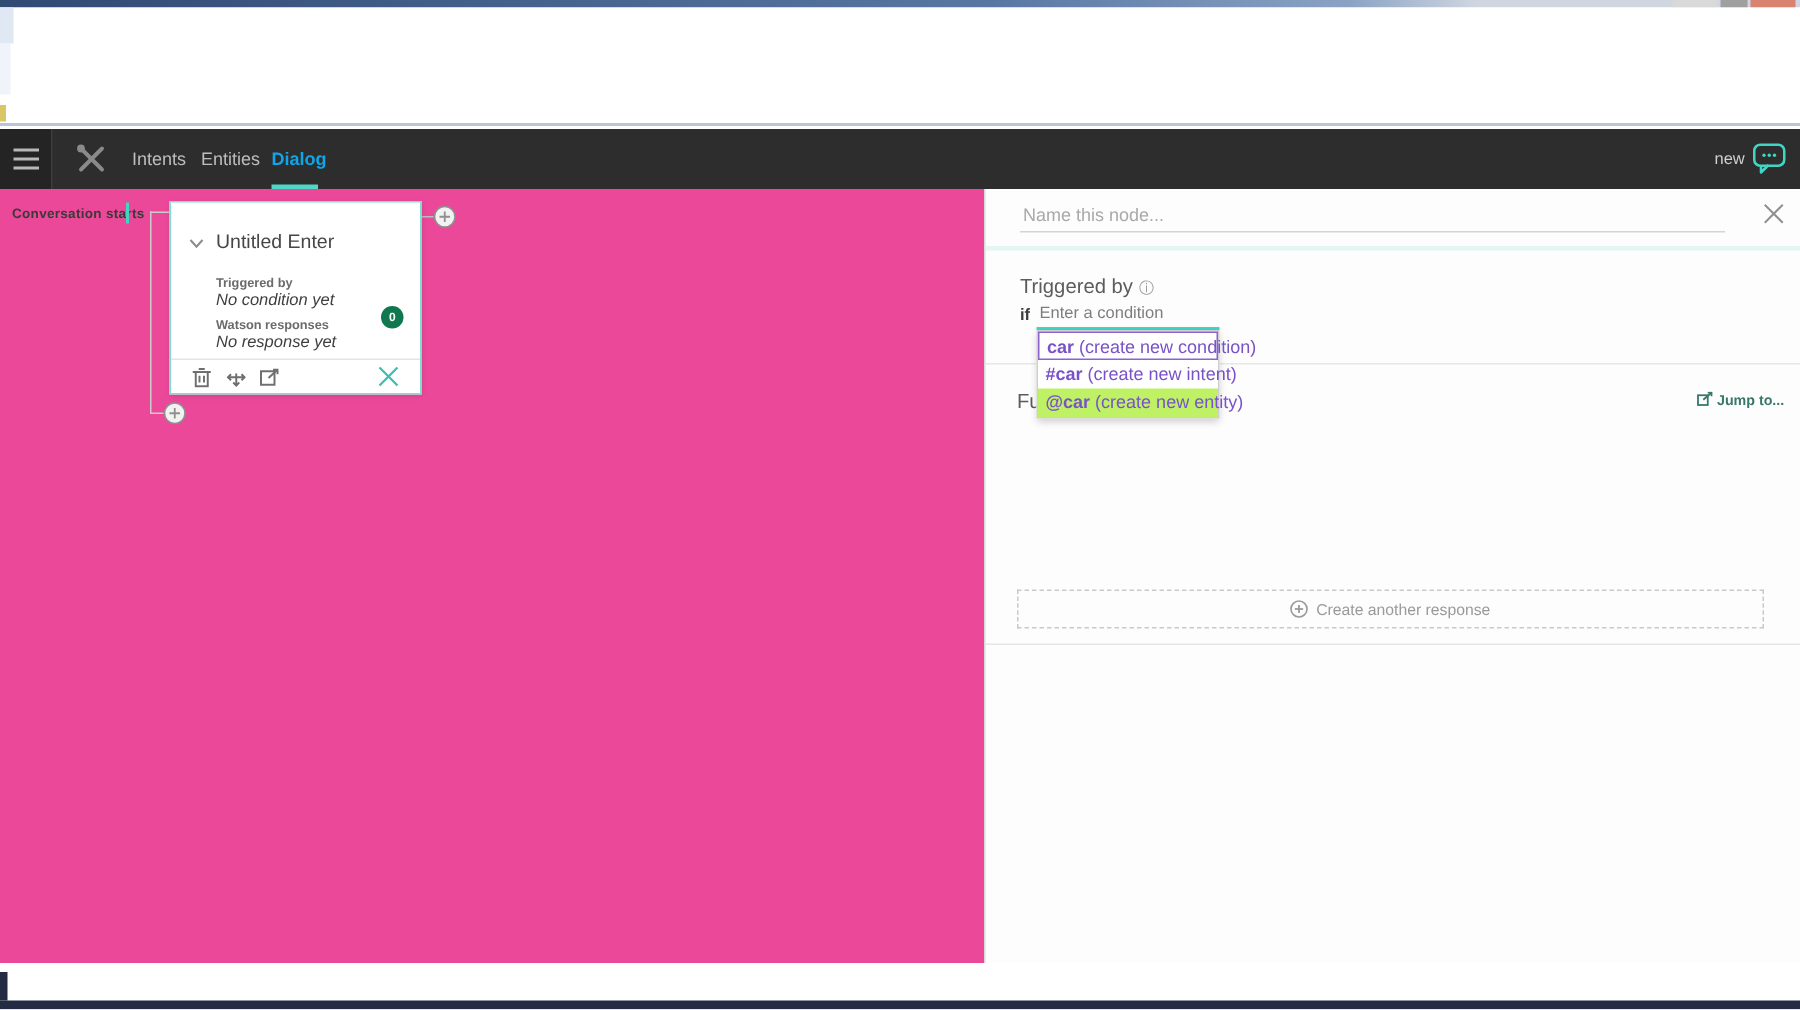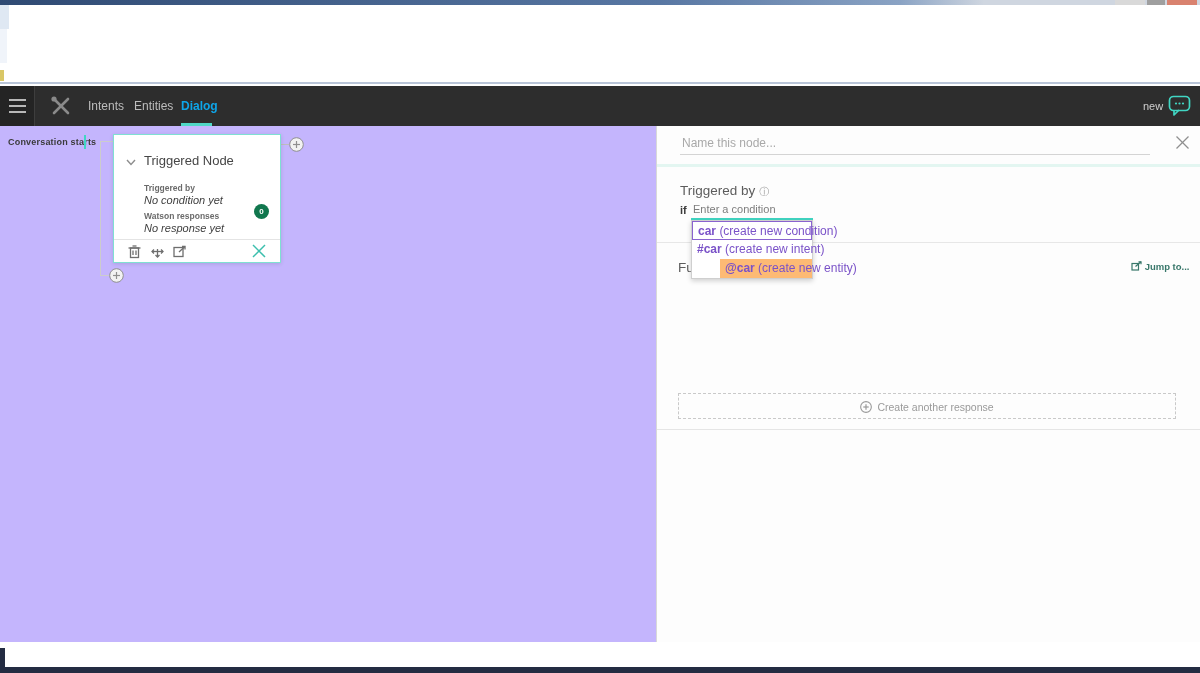--- a/index.html
+++ b/index.html
@@ -26,21 +26,21 @@
   #tools-btn{left:48px;top:8px;width:26px;height:24px;}
   .navtab{top:0;height:40px;line-height:40px;color:#bdbdbd;font-size:12px;cursor:pointer;}
   #tab-intents{left:88px;}
   #tab-entities{left:134px;}
   #tab-dialog{left:181px;color:#0ea5e9;font-weight:bold;}
   #dialog-underline{left:181px;top:37px;width:31px;height:3px;background:#4fd8c6;}
   #new-label{left:1143px;top:0;height:40px;line-height:40px;color:#cfcfcf;font-size:11px;}
   #chat-btn{left:1168px;top:9px;width:23px;height:22px;}
 
   
-  #canvas{left:0;top:126px;width:656px;height:516px;background:#c4b5fd;}
+  #canvas{left:0;top:126px;width:656px;height:516px;background:#ec4899;}
   #conversation-starts{left:8px;top:11px;font-size:9px;font-weight:bold;color:#3a3a3a;letter-spacing:.2px;}
   #start-tick{left:84px;top:9px;width:2px;height:14px;background:#41d6c3;}
   .connector{background:#cccccc;}
   #conn-top{left:100px;top:15px;width:13px;height:1px;}
   #conn-vert{left:100px;top:15px;width:1px;height:135px;}
   #conn-bottom{left:100px;top:149px;width:9px;height:1px;}
   #conn-right{left:281px;top:18px;width:8px;height:1px;background:#bdbdbd;}
 
   
   #node-card{left:113px;top:8px;width:168px;height:129px;background:#ffffff;border:1px solid #7fe0d2;box-shadow:0 1px 4px rgba(0,0,0,.12);}
@@ -78,21 +78,21 @@
   #section-divider{left:0;top:116px;width:544px;height:1px;background:#e7e7e7;}
   #fulfillment-heading{left:21px;top:134px;font-size:13.5px;color:#5c5c5c;}
   #jump-to-btn{left:474px;top:135px;font-size:9.5px;font-weight:bold;color:#38776a;cursor:pointer;}
   #lower-divider{left:0;top:303px;width:544px;height:1px;background:#e5e5e5;}
 
   
   #dropdown{left:34px;top:94px;width:122px;background:#ffffff;border:1px solid #cfcfcf;box-shadow:0 2px 5px rgba(0,0,0,.18);z-index:20;}
   .dd-item{position:relative;height:19px;line-height:18px;font-size:12px;color:#7a52c8;padding-left:5px;white-space:nowrap;cursor:pointer;}
   .dd-term{font-weight:bold;}
   #dd-item-0{border:1px solid #8a63cf;}
-  #dd-item-2{background:#fdba74;margin-left:28px;}
+  #dd-item-2{background:#bef264;}
 
   
   #response-card{left:21px;top:160px;width:498px;height:73px;border:1px solid #dddddd;background:#ffffff;}
   #resp-card-header{position:absolute;left:0;top:0;width:496px;height:26px;background:#fafafa;border-bottom:1px solid #e3e3e3;}
   #add-resp-cond{position:absolute;left:8px;top:6px;font-size:10.5px;color:#5a5a5a;cursor:pointer;}
   #code-toggle{position:absolute;right:8px;top:6px;font-size:10px;color:#a5a5a5;letter-spacing:1px;cursor:pointer;}
   #response-input{position:absolute;left:13px;top:36px;width:468px;height:22px;border:none;border-bottom:1px solid #cccccc;background:transparent;font-size:11px;color:#555;outline:none;font-family:inherit;}
   #response-input::placeholder{color:#9b9b9b;}
   #create-another{left:21px;top:239px;width:498px;height:26px;border:1px dashed #c9c9c9;color:#9a9a9a;font-size:10.5px;text-align:center;line-height:26px;cursor:pointer;margin-top:28px;}
 
@@ -156,21 +156,21 @@
     <div id="start-tick" class="abs"></div>
     <div id="conn-top" class="abs connector"></div>
     <div id="conn-vert" class="abs connector"></div>
     <div id="conn-bottom" class="abs connector"></div>
     <div id="conn-right" class="abs"></div>
 
     <div id="node-card" class="abs">
       <svg id="node-chevron" class="abs" viewBox="0 0 10 7">
         <polyline points="1,1 5,5.5 9,1" fill="none" stroke="#8d8d8d" stroke-width="1.4"></polyline>
       </svg>
-      <div id="node-title" class="abs">Triggered Node</div>
+      <div id="node-title" class="abs">Untitled Enter</div>
       <div id="lbl-triggered" class="abs card-label">Triggered by</div>
       <div id="txt-nocondition" class="abs card-italic">No condition yet</div>
       <div id="lbl-responses" class="abs card-label">Watson responses</div>
       <div id="resp-badge" class="abs">0</div>
       <div id="txt-noresponse" class="abs card-italic">No response yet</div>
 
       <div id="card-toolbar" class="abs">
         <svg id="trash-ic" class="tool-ic" viewBox="0 0 15 15">
           <g class="ic-stroke">
             <rect x="3.5" y="4" width="8" height="9.5"></rect>

